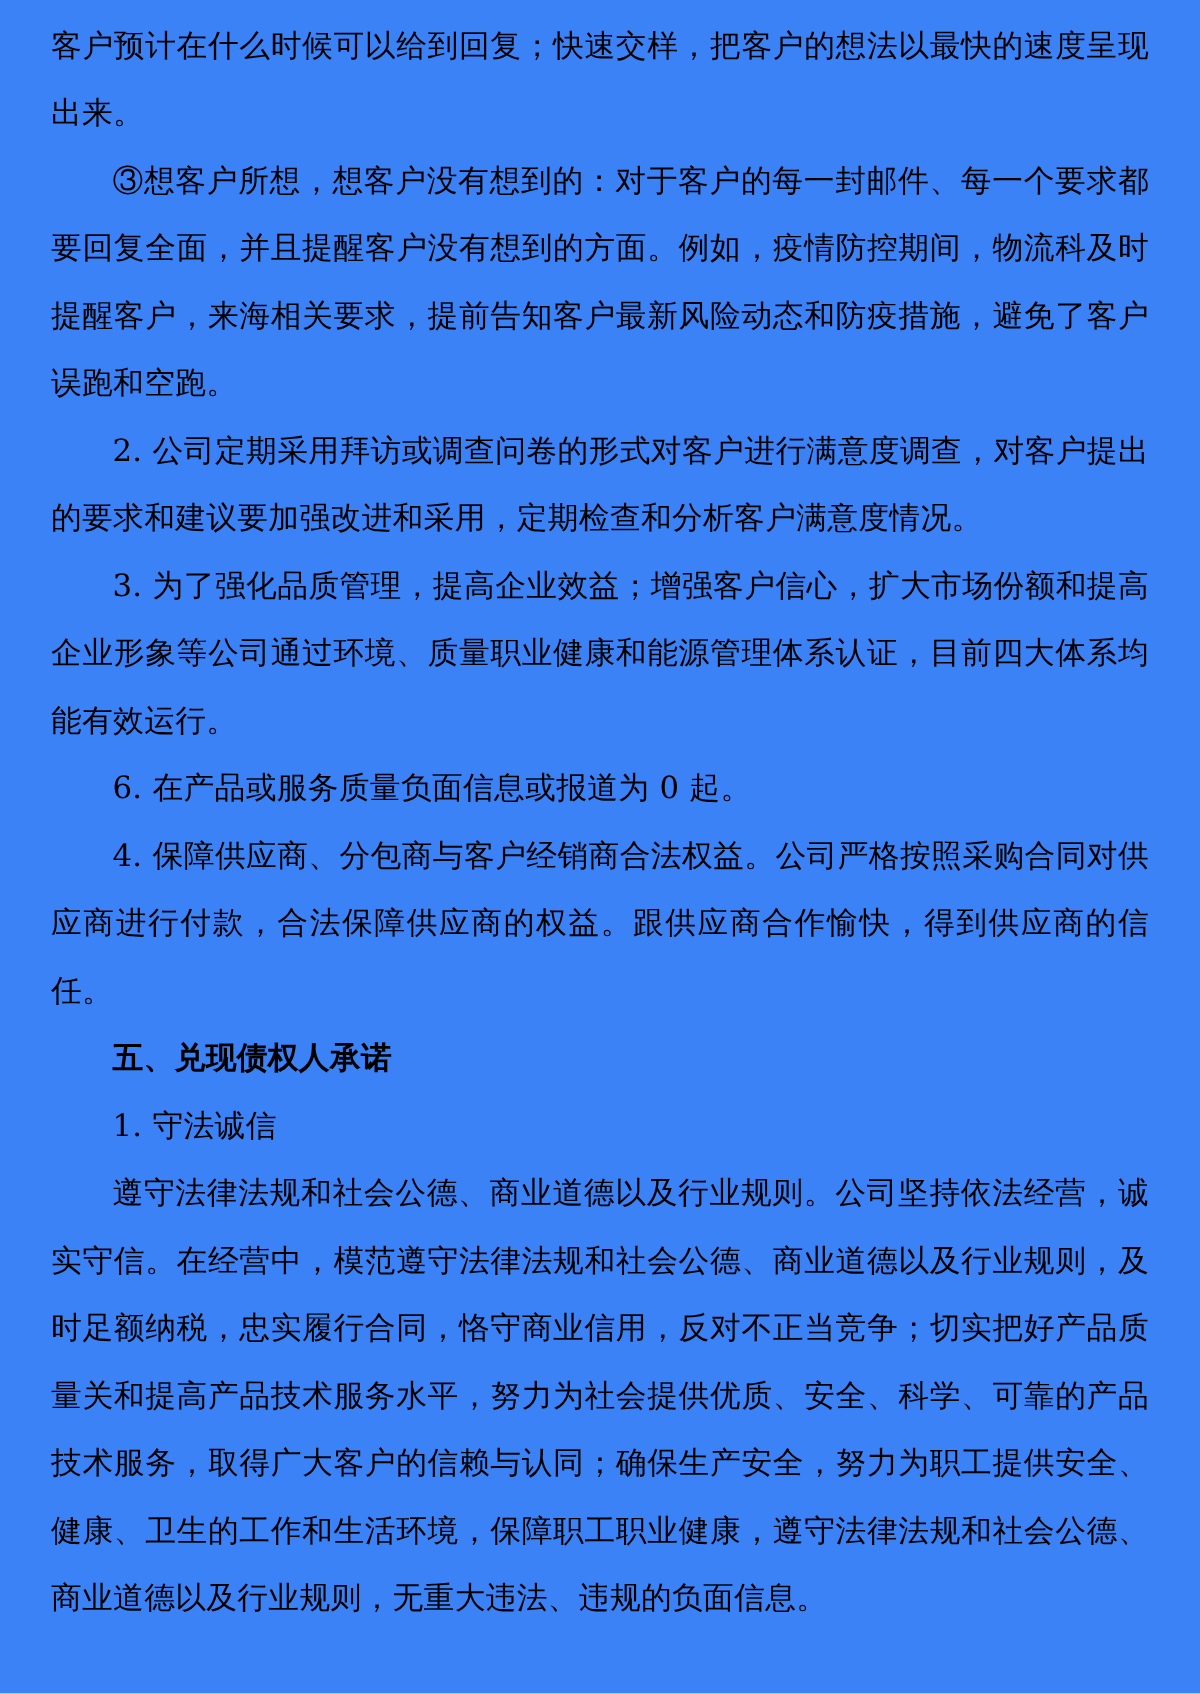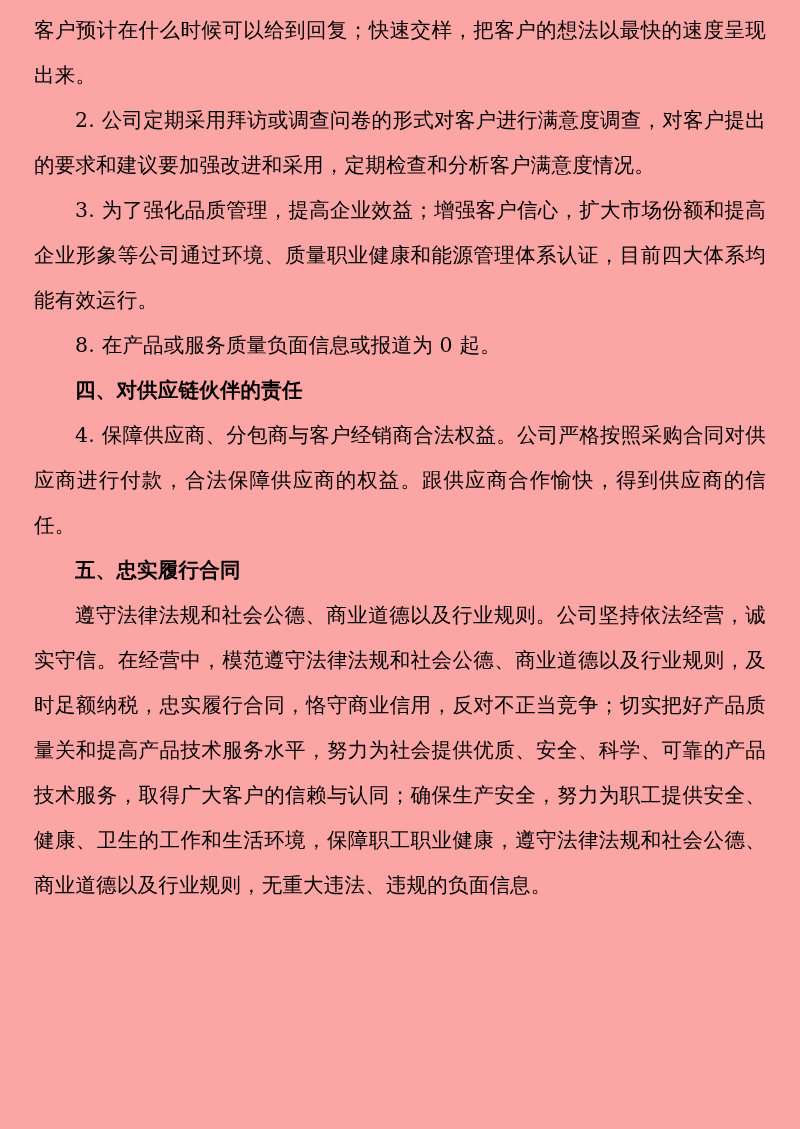--- a/index.html
+++ b/index.html
@@ -12,21 +12,21 @@
     height: 1129px;
     font-family: "DejaVu Serif", "Liberation Serif", serif;
     color: #000000;
   }
   .page {
     position: relative;
     width: 800px;
     height: 1129px;
     box-sizing: border-box;
     padding: 8px 34px 0 34px;
-    background: #fca5a5;
+    background: #3b82f6;
     overflow: hidden;
   }
   .doc-body {
     font-size: 20.5px;
     line-height: 45px;
     text-align: justify;
     text-justify: inter-ideograph;
     letter-spacing: 0.2px;
   }
   p {
@@ -45,33 +45,34 @@
   }
 </style>
 </head>
 <body>
 
 <div class="page">
   <div class="doc-body">
 
     <p class="para-noindent">客户预计在什么时候可以给到回复；快速交样，把客户的想法以最快的速度呈现出来。</p>
 
+    <p class="para">③想客户所想，想客户没有想到的：对于客户的每一封邮件、每一个要求都要回复全面，并且提醒客户没有想到的方面。例如，疫情防控期间，物流科及时提醒客户，来海相关要求，提前告知客户最新风险动态和防疫措施，避免了客户误跑和空跑。</p>
 
     <p class="para">2. 公司定期采用拜访或调查问卷的形式对客户进行满意度调查，对客户提出的要求和建议要加强改进和采用，定期检查和分析客户满意度情况。</p>
 
     <p class="para">3. 为了强化品质管理，提高企业效益；增强客户信心，扩大市场份额和提高企业形象等公司通过环境、质量职业健康和能源管理体系认证，目前四大体系均能有效运行。</p>
 
-    <p class="para">8. 在产品或服务质量负面信息或报道为 0 起。</p>
+    <p class="para">6. 在产品或服务质量负面信息或报道为 0 起。</p>
 
-    <p class="heading">四、对供应链伙伴的责任</p>
 
 
 
 
     <p class="para">4. 保障供应商、分包商与客户经销商合法权益。公司严格按照采购合同对供应商进行付款，合法保障供应商的权益。跟供应商合作愉快，得到供应商的信任。</p>
 
-    <p class="heading">五、忠实履行合同</p>
+    <p class="heading">五、兑现债权人承诺</p>
 
+    <p class="para">1. 守法诚信</p>
 
     <p class="para">遵守法律法规和社会公德、商业道德以及行业规则。公司坚持依法经营，诚实守信。在经营中，模范遵守法律法规和社会公德、商业道德以及行业规则，及时足额纳税，忠实履行合同，恪守商业信用，反对不正当竞争；切实把好产品质量关和提高产品技术服务水平，努力为社会提供优质、安全、科学、可靠的产品技术服务，取得广大客户的信赖与认同；确保生产安全，努力为职工提供安全、健康、卫生的工作和生活环境，保障职工职业健康，遵守法律法规和社会公德、商业道德以及行业规则，无重大违法、违规的负面信息。</p>
 
   </div>
 </div>
 
 </body></html>

